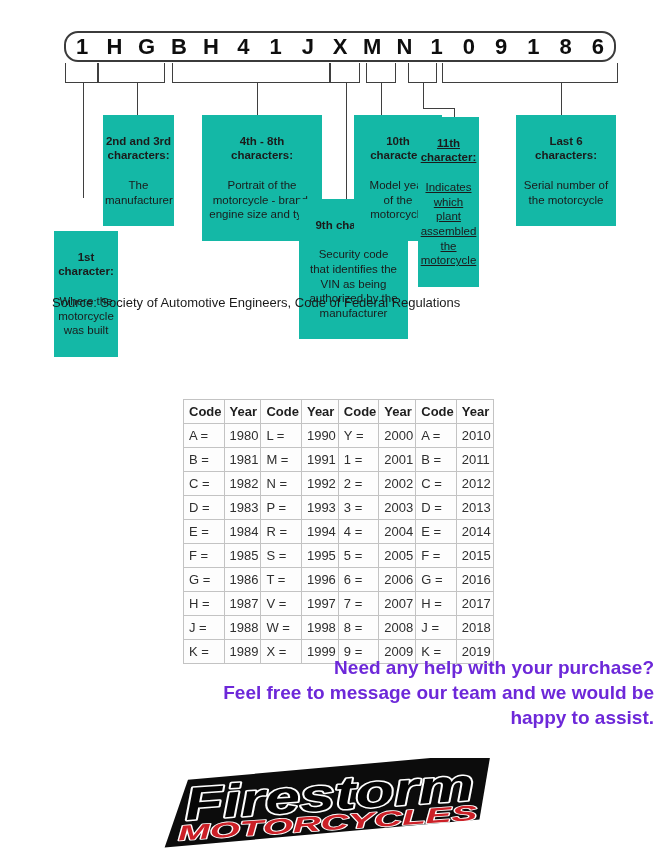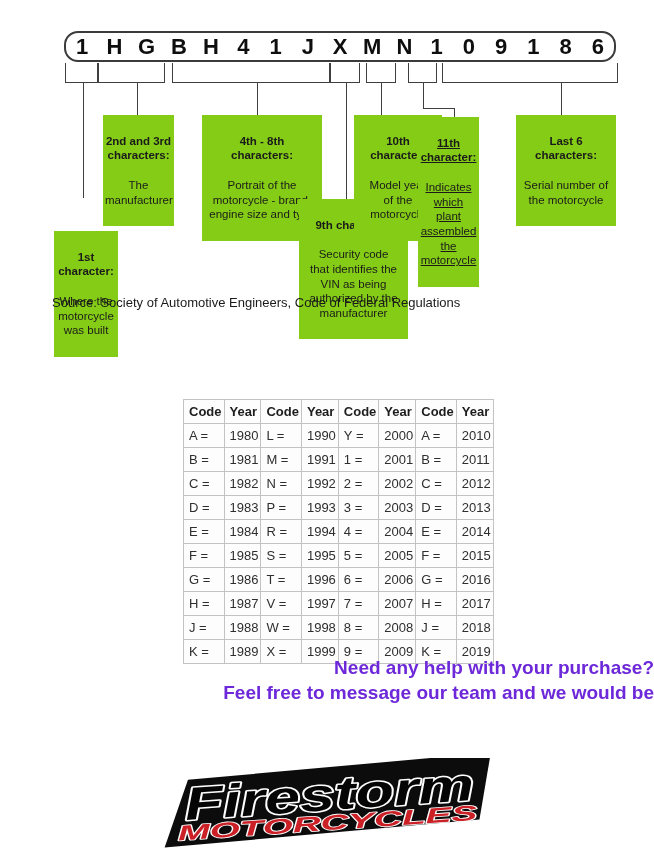--- a/index.html
+++ b/index.html
@@ -15,21 +15,21 @@
 
   
   .bracket { position:absolute; top:63px; height:20px; box-sizing:border-box;
     border:1px solid #3f3f3f; border-top:none; }
 
   
   .vline { position:absolute; width:1px; background:#3f3f3f; }
   .hline { position:absolute; height:1px; background:#3f3f3f; }
 
   
-  .callout { position:absolute; background:#84cc16; color:#1b1b1b;
+  .callout { position:absolute; background:#14b8a6; color:#1b1b1b;
     font-size:11.5px; line-height:1.28; text-align:center; padding:4px 2px;
     white-space:pre-line; box-sizing:border-box; }
   .callout .t { font-weight:bold; display:block; }
   .callout .d { display:block; }
 
   .source { position:absolute; left:52px; top:295px; font-size:13px; color:#1a1a1a; }
 
   
   table.codes { position:absolute; left:183px; top:359px; border-collapse:collapse;
     table-layout:fixed; background:#fdfdfd;margin-top:40px; }
@@ -262,20 +262,21 @@
           <td>2009</td>
           <td>K =</td>
           <td>2019</td>
         </tr>
       </tbody>
   </table>
 
   <div class="help">
     <div>Need any help with your purchase?</div>
     <div>Feel free to message our team and we would be</div>
+    <div>happy to assist.</div>
   </div>
 
   <svg class="logo" width="350" height="92" viewBox="0 0 350 92">
     <g transform="rotate(-4 175 46)">
       <polygon points="36,12 340,6 324,72 8,78" fill="#0c0c0c"></polygon>
       <text x="176" y="52" text-anchor="middle" textLength="290" lengthAdjust="spacingAndGlyphs" font-family="Liberation Sans, sans-serif" font-size="46" font-weight="bold" font-style="italic" fill="#050505" stroke="#ffffff" stroke-width="3" paint-order="stroke" stroke-linejoin="round">Firestorm</text>
       <text x="172" y="72" text-anchor="middle" textLength="300" lengthAdjust="spacingAndGlyphs" font-family="Liberation Sans, sans-serif" font-size="21" font-weight="bold" font-style="italic" fill="#cc2027" stroke="#ffffff" stroke-width="1.6" paint-order="stroke" stroke-linejoin="round">MOTORCYCLES</text>
     </g>
   </svg>
 

